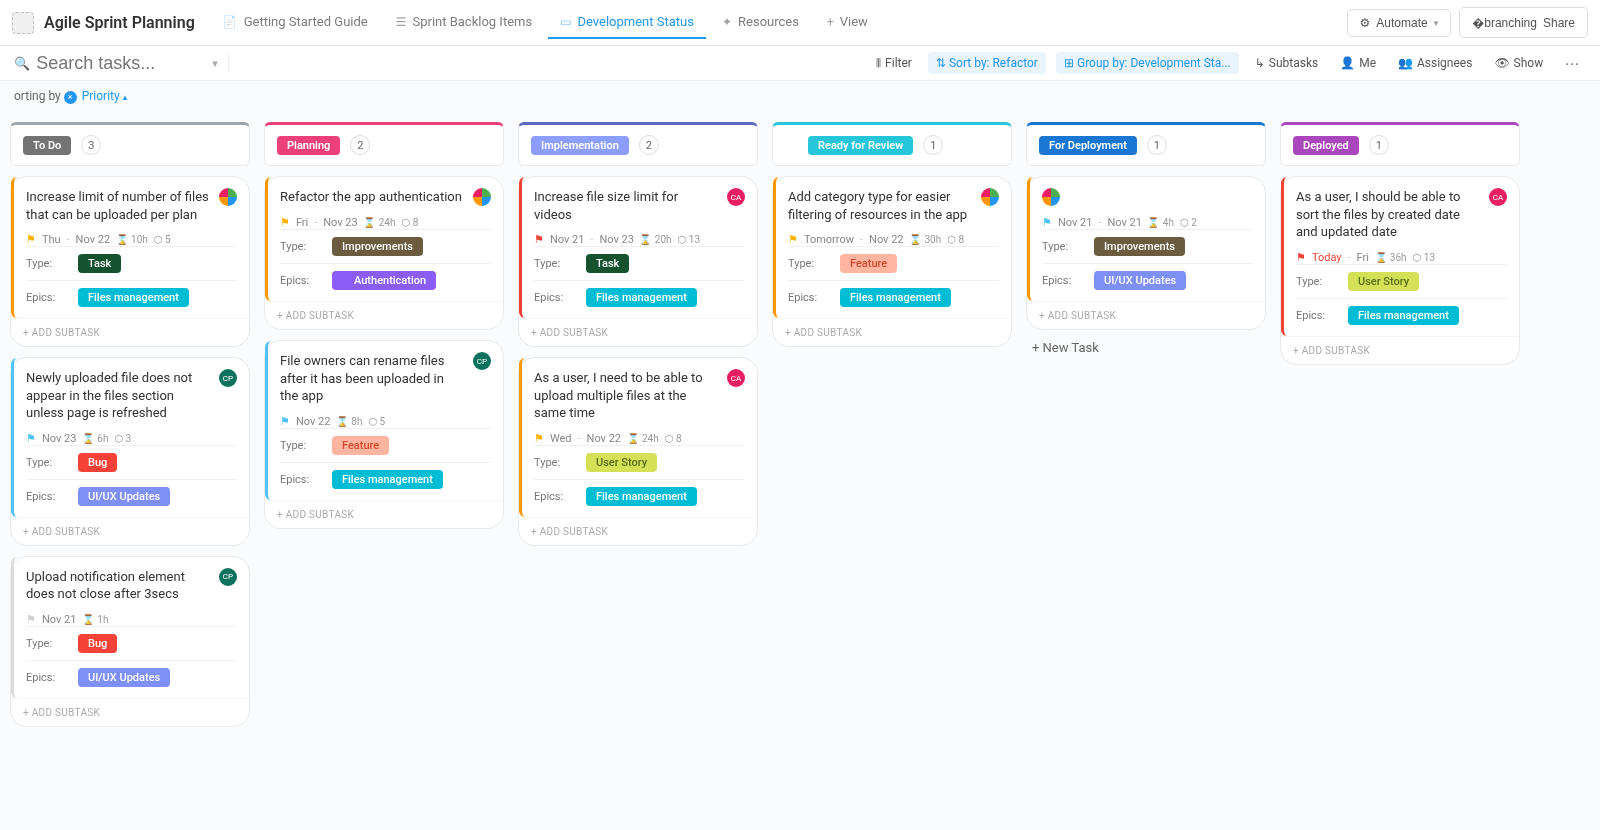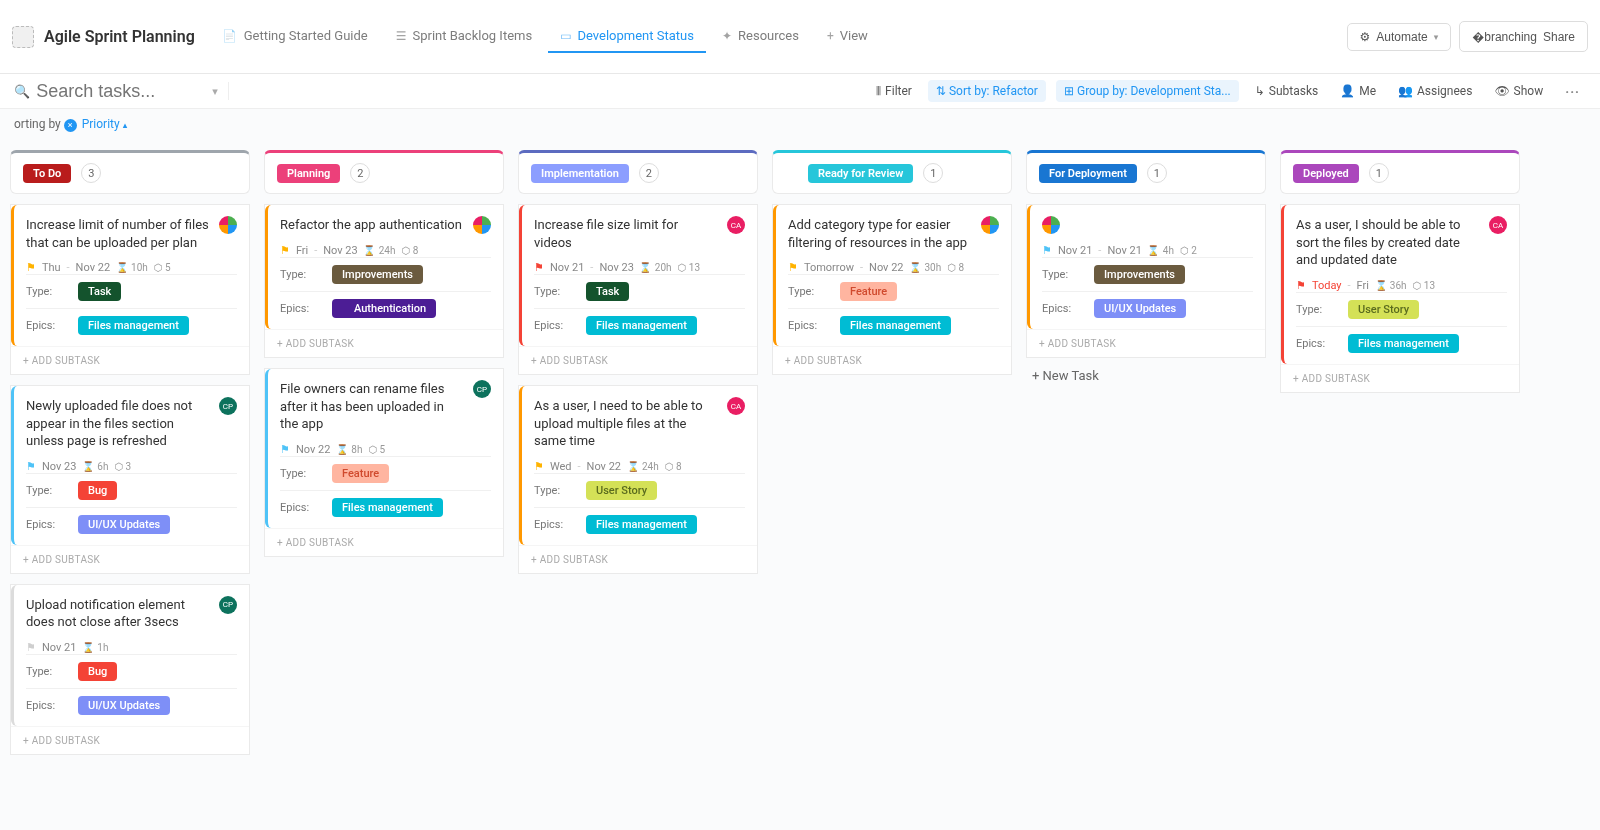--- a/index.html
+++ b/index.html
@@ -1,17 +1,17 @@
 <!DOCTYPE html>
 <html><head>
 <meta charset="utf-8">
 <style>
 * { box-sizing: border-box; margin: 0; padding: 0; }
 body { font-family: -apple-system, BlinkMacSystemFont, "Segoe UI", Roboto, sans-serif; font-size: 13px; color: #333; background: #fafbfc; overflow-x: auto; }
-.topbar { display: flex; align-items: center; padding: 20px 12px; border-bottom: 1px solid #e8e8e8; background: #fff; }
+.topbar { display: flex; align-items: center; padding: 6px 12px; border-bottom: 1px solid #e8e8e8; background: #fff; }
 .app-icon { width: 22px; height: 22px; border: 1px dashed #bbb; border-radius: 4px; margin-right: 10px; background:#f0f0f0;}
 .app-title { font-weight: 600; font-size: 16px; margin-right: 16px; }
 .tabs { display: flex; gap: 4px; flex: 1; }
 .tab { display: flex; align-items: center; gap: 6px; padding: 8px 12px; color: #7d7d7d; cursor: pointer; border-bottom: 2px solid transparent; }
 .tab.active { color: #2196f3; border-bottom-color: #2196f3; }
 .tab .ticon { font-size: 12px; opacity: .7; }
 .topbar-right { display: flex; gap: 8px; align-items: center; }
 .btn { border: 1px solid #ddd; background: #fff; border-radius: 5px; padding: 6px 12px; font-size: 12px; color: #555; display: flex; gap: 6px; align-items: center; cursor: pointer; }
 .toolbar { display: flex; align-items: center; padding: 6px 14px; border-bottom: 1px solid #eee; background: #fff; gap: 10px; }
 .search { display: flex; align-items: center; gap: 6px; color: #888; }
@@ -22,40 +22,40 @@
 .tool-chip { background: #eaf4fd; color: #2196f3; border-radius: 4px; padding: 4px 8px; font-size: 12px; }
 .sortbar { padding: 8px 14px; font-size: 12px; color: #666; background:#fafbfc;}
 .sortbar .chip { color: #2196f3; }
 .closeic { display:inline-block; width:13px; height:13px; background:#2196f3; color:#fff; border-radius:50%; text-align:center; line-height:13px; font-size:9px; margin-right:2px;}
 .board { display: flex; gap: 14px; padding: 10px 10px 30px 10px; align-items: flex-start; }
 .column { width: 240px; flex-shrink: 0; }
 .col-header { background: #fff; border: 1px solid #eaeaea; border-radius: 6px; padding: 10px 12px; display: flex; align-items: center; gap: 10px; border-top-width: 3px; border-top-style: solid;}
 .col-badge { font-size: 11px; font-weight: 600; padding: 3px 10px; border-radius: 4px; color: #fff; }
 .col-count { width: 20px; height: 20px; border: 1px solid #ddd; border-radius: 50%; display: flex; align-items: center; justify-content: center; font-size: 11px; color: #666; }
 .cards { display: flex; flex-direction: column; gap: 10px; margin-top: 10px; }
-.card { background: #fff; border: 1px solid #eaeaea; border-radius: 0; padding: 0; position: relative; }
+.card { background: #fff; border: 1px solid #eaeaea; border-radius: 17px; padding: 0; position: relative; }
 .card-body { border-left: 3px solid transparent; border-radius: 6px 0 0 6px; padding: 11px 12px 4px 12px;}
 .card-title-row { display: flex; gap: 8px; align-items: flex-start; }
 .card-title { font-size: 13px; line-height: 1.35; flex: 1; color: #333; }
 .avatar { width: 18px; height: 18px; border-radius: 50%; font-size: 8px; color: #fff; display: flex; align-items: center; justify-content: center; flex-shrink: 0; }
 .meta { display: flex; align-items: center; gap: 6px; flex-wrap: wrap; margin-top: 10px; font-size: 11px; color: #888; }
 .flag { font-size: 11px; }
 .dot { color: #ccc; }
 .hg { display:inline-flex; align-items:center; gap:2px; color:#999; font-size:10px;}
 .fields { }
 .field-row { display: flex; align-items: center; gap: 10px; padding: 7px 0; border-top: 1px solid #f0f0f0; }
 .field-label { width: 42px; font-size: 11px; color: #777; }
 .tag { font-size: 11px; padding: 3px 10px; border-radius: 4px; color: #fff; font-weight: 500; }
 .tag-task { background: #14532d; }
 .tag-bug { background: #f44336; }
 .tag-improvements { background: #6b5b3f; color: #fff; }
 .tag-feature { background: #ffb5a0; color: #d04a2e; }
 .tag-userstory { background: #d4e157; color: #5a6b1e; }
 .tag-files { background: #00bcd4; }
-.tag-auth { background: #4c1d95; padding-left: 22px; }
+.tag-auth { background: #8b5cf6; padding-left: 22px; }
 .tag-uiux { background: #7e8ff7; }
 .add-subtask { padding: 8px 12px; font-size: 10px; color: #aaa; letter-spacing: .3px; cursor: pointer; border-top:1px solid #f5f5f5;}
 .new-task { padding: 10px 6px; font-size: 13px; color: #666; cursor: pointer; }
 .more { color:#888; letter-spacing:1px; font-weight:bold; padding:0 6px;}
 </style>
 </head>
 <body>
 
 <div class="topbar">
   <div class="app-icon"></div>
@@ -129,21 +129,21 @@
 </div>
 
 <div class="sortbar">
   <span>orting by</span>
   <span class="chip"><span class="closeic">×</span> <span>Priority</span> <span style="font-size:9px;">▴</span></span>
 </div>
 
 <div class="board" id="board">
     <div class="column">
       <div class="col-header" style="border-top-color: rgb(158, 165, 172);">
-        <span class="col-badge" style="background: #b91c1c;">To Do</span>
+        <span class="col-badge" style="background: #737373;">To Do</span>
         <span class="col-count">3</span>
       </div>
       <div class="cards">
         <div class="card">
           <div class="card-body" style="border-left-color: rgb(255, 152, 0);">
             <div class="card-title-row">
               <div class="card-title">Increase limit of number of files that can be uploaded per plan</div>
               <div class="avatar" style="background: conic-gradient(rgb(76, 175, 80) 0deg, rgb(76, 175, 80) 25%, rgb(33, 150, 243) 0deg, rgb(33, 150, 243) 50%, rgb(255, 152, 0) 0deg, rgb(255, 152, 0) 75%, rgb(233, 30, 99) 0deg);"></div>
             </div>
             <div class="meta">

